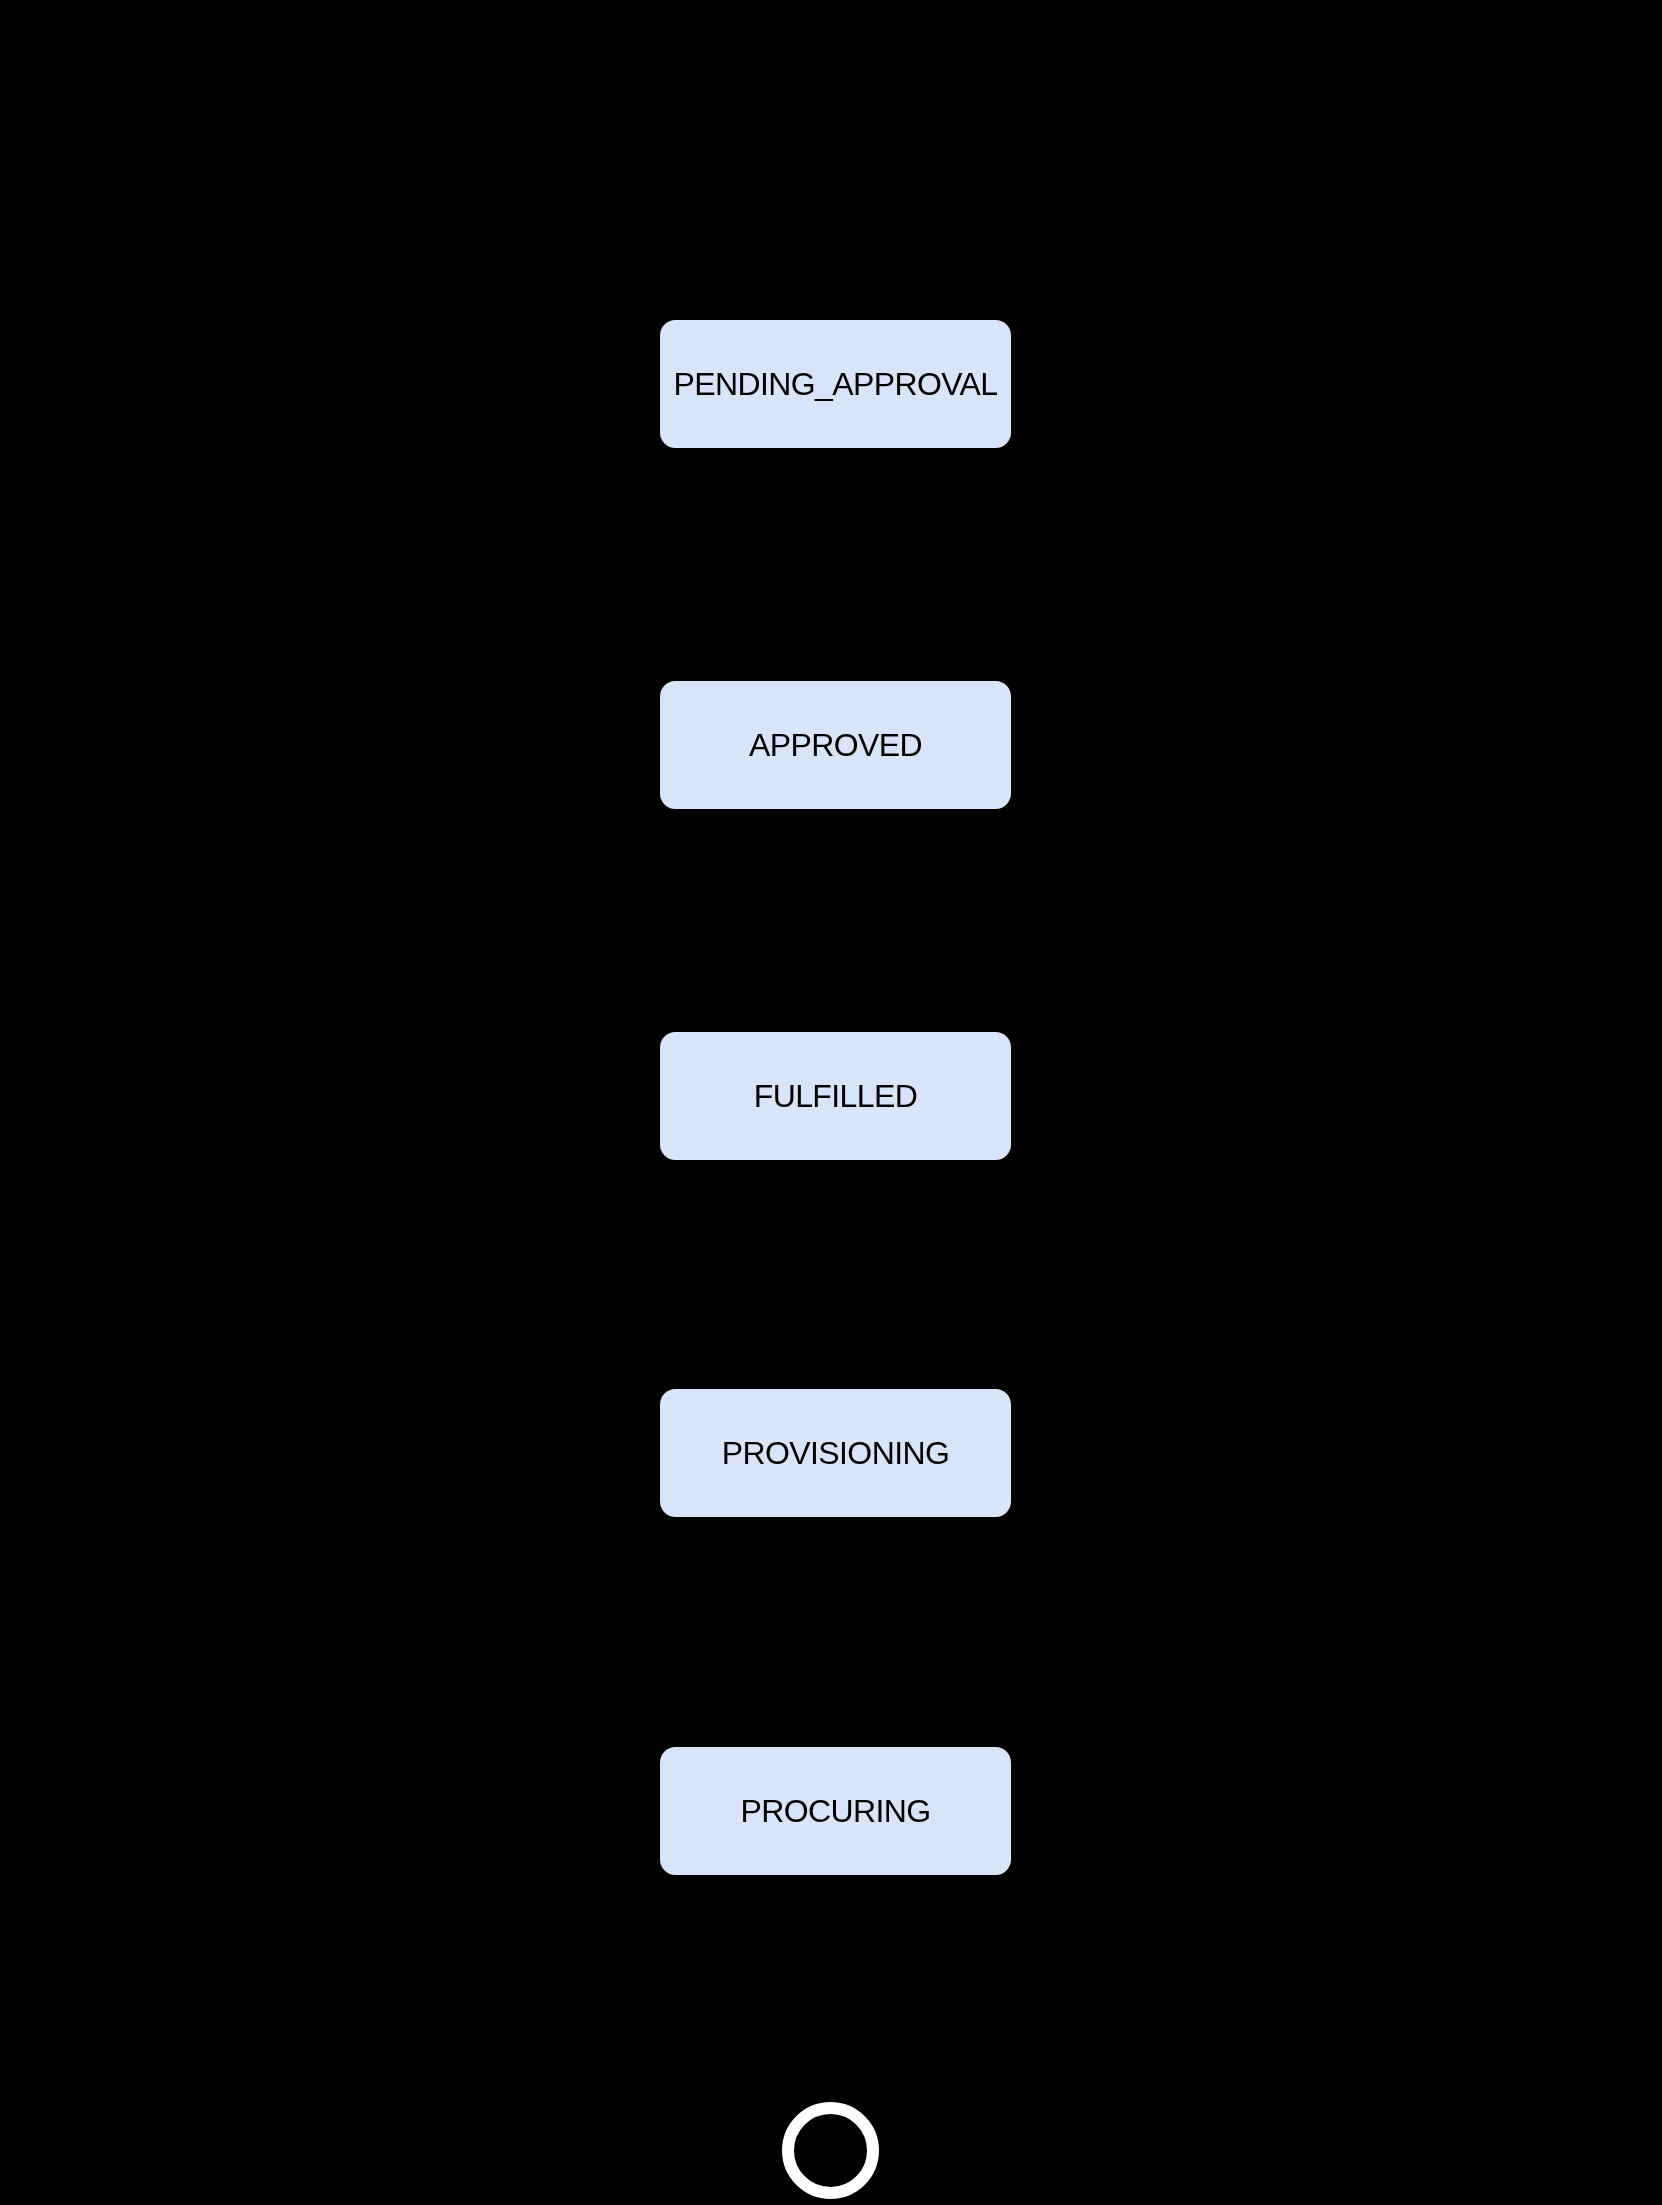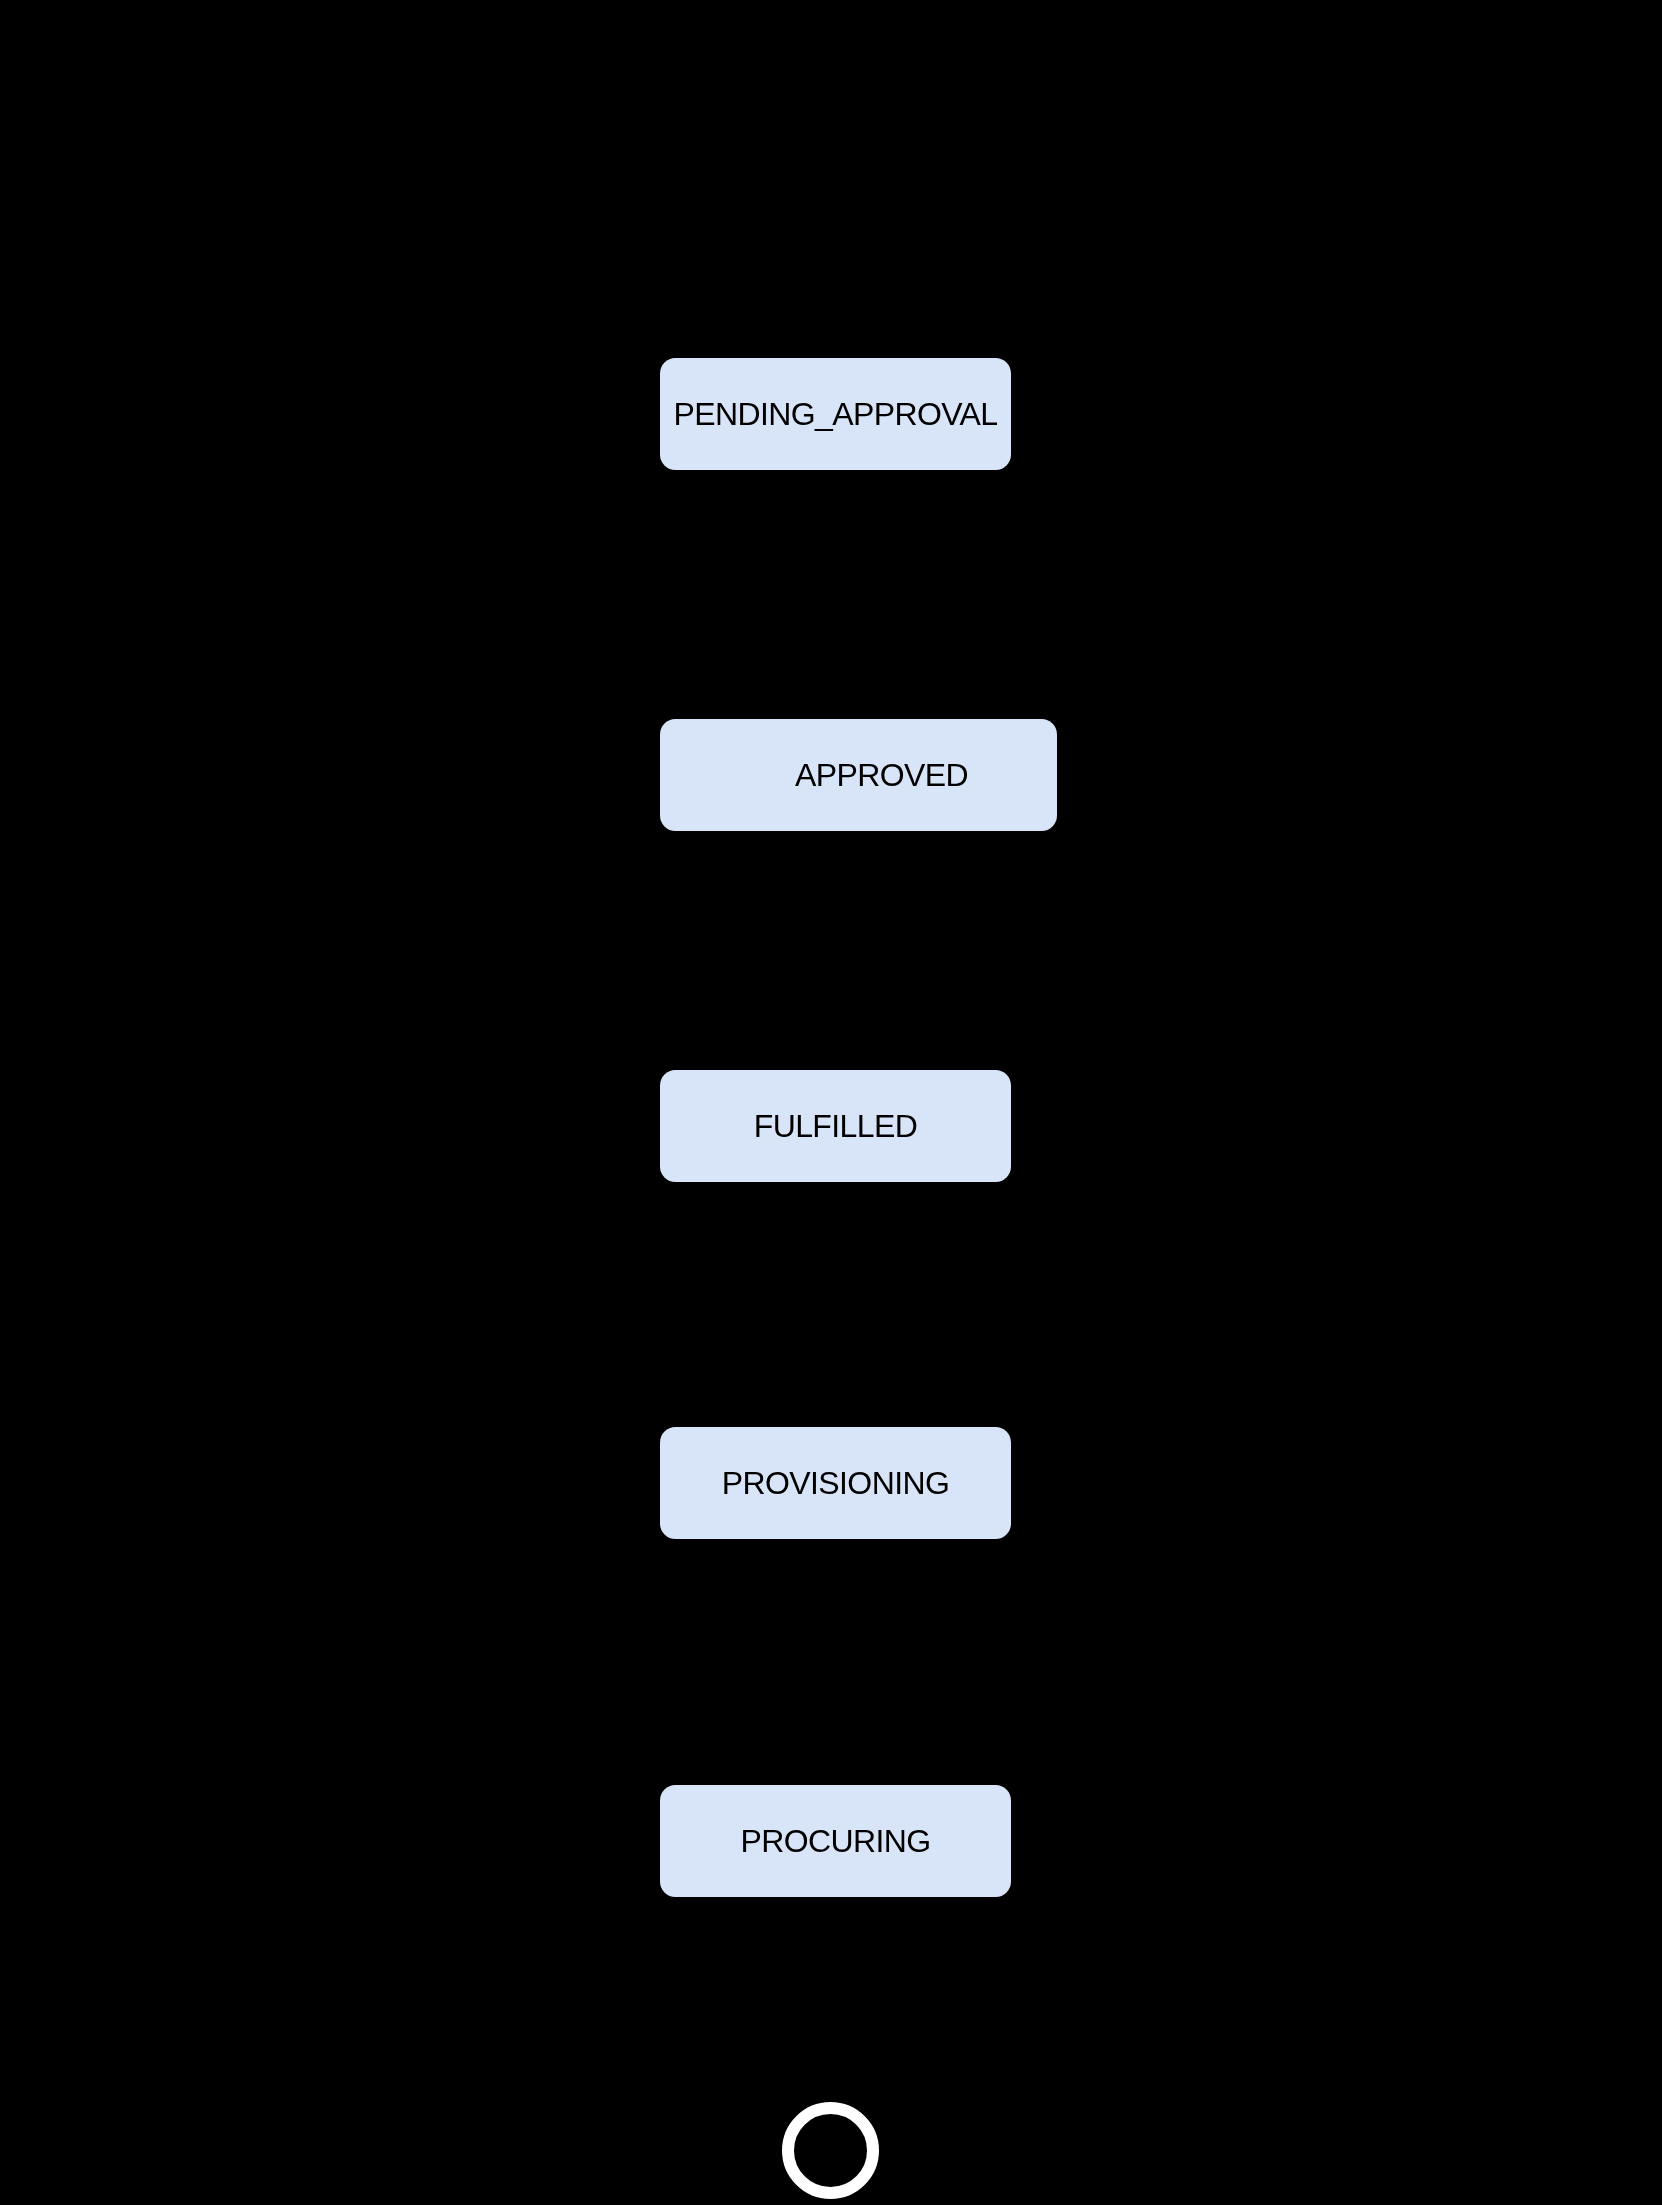--- a/index.html
+++ b/index.html
@@ -14,34 +14,33 @@
     background:var(--bg);
     position:relative;
     overflow:hidden;
     font-family:"Liberation Sans", sans-serif;
   }
   .canvas{position:absolute;inset:0;}
   .state-node{
     position:absolute;
     left:660px;
     width:351px;
-    height:112px;
+    height:128px;
     background:var(--node-fill);
     border-radius:15.4px;
     display:flex;
     align-items:center;
     justify-content:center;
     color:var(--node-text);
     font-size:32px;
     letter-spacing:-0.6px;
     white-space:nowrap;
-    margin-top:38px;
   }
   .state-node.pos-0{top:320px;}
-  .state-node.pos-1{top:681px;padding-left:46px;}
+  .state-node.pos-1{top:681px;}
   .state-node.pos-2{top:1032px;}
   .state-node.pos-3{top:1389px;}
   .state-node.pos-4{top:1747px;}
   .final-ring{
     position:absolute;
     left:782px;
     top:2102px;
     width:97px;
     height:97px;
     box-sizing:border-box;

